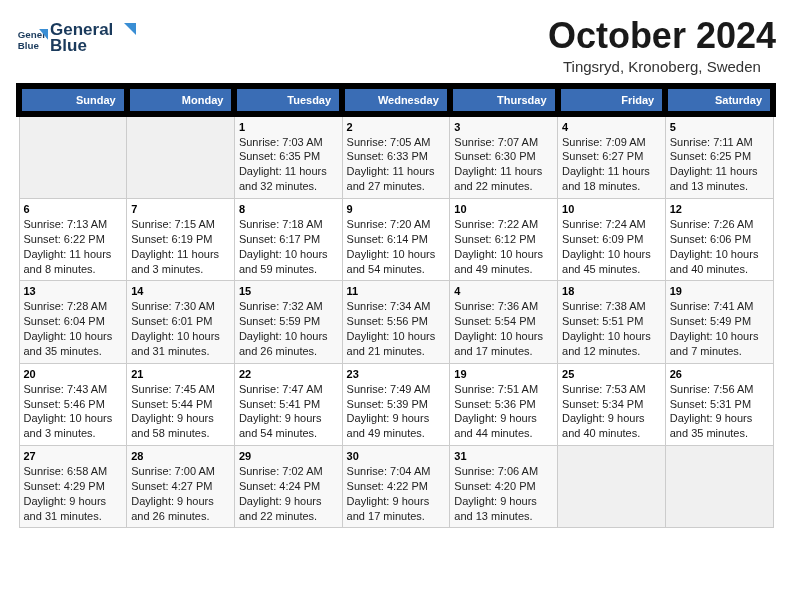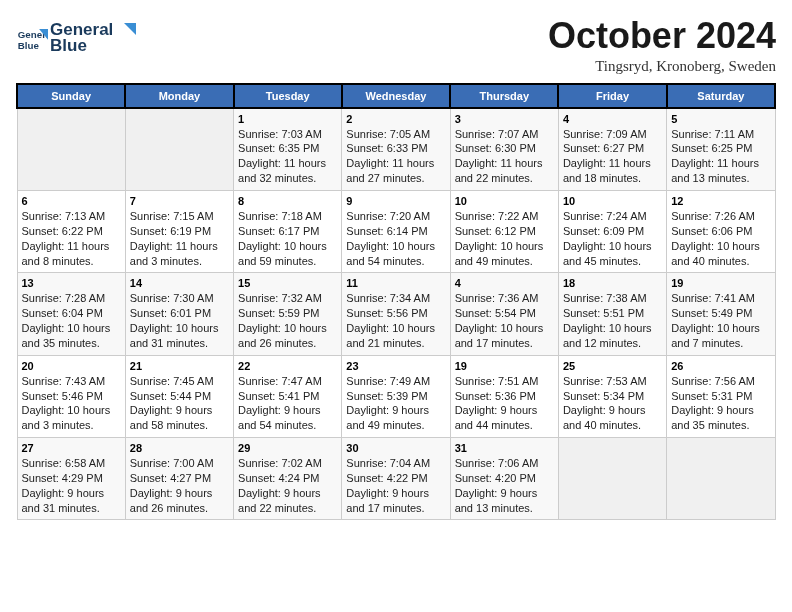--- a/index.html
+++ b/index.html
@@ -26,48 +26,47 @@
       display: flex;
       align-items: center;
       margin-top: 4px;
     }
     .logo-icon {
       width: 32px;
       height: 32px;
       margin-right: 2px;
     }
     .title-block {
-      text-align: right;
+      text-align: center;
       margin-left: 15px;
     }
     .month-title {
       font-size: 36px;
       font-weight: bold;
       color: #1a1a1a;
       line-height: 1.1;
     }
     .location {
       font-size: 15px;
       color: #333;
       margin-top: 2px;
-      font-family: Liberation Serif, serif;
     }
     table {
       width: 100%;
       border-collapse: collapse;
       font-size: 9.5px;
     }
     thead tr th {
       background: #3a6db5;
       color: #fff;
       padding: 5px 8px;
-      text-align: center;
+      text-align: right;
       font-size: 11px;
       font-weight: bold;
-      border: 2px solid #000000;
+      border: 6px solid #000000;
     }
     tbody tr td {
       border: 1px solid #ccc;
       vertical-align: top;
       padding: 4px 4px;
       width: 14.28%;
       min-height: 70px;
       background: #fff;
     }
     tbody tr:nth-child(odd) td {

